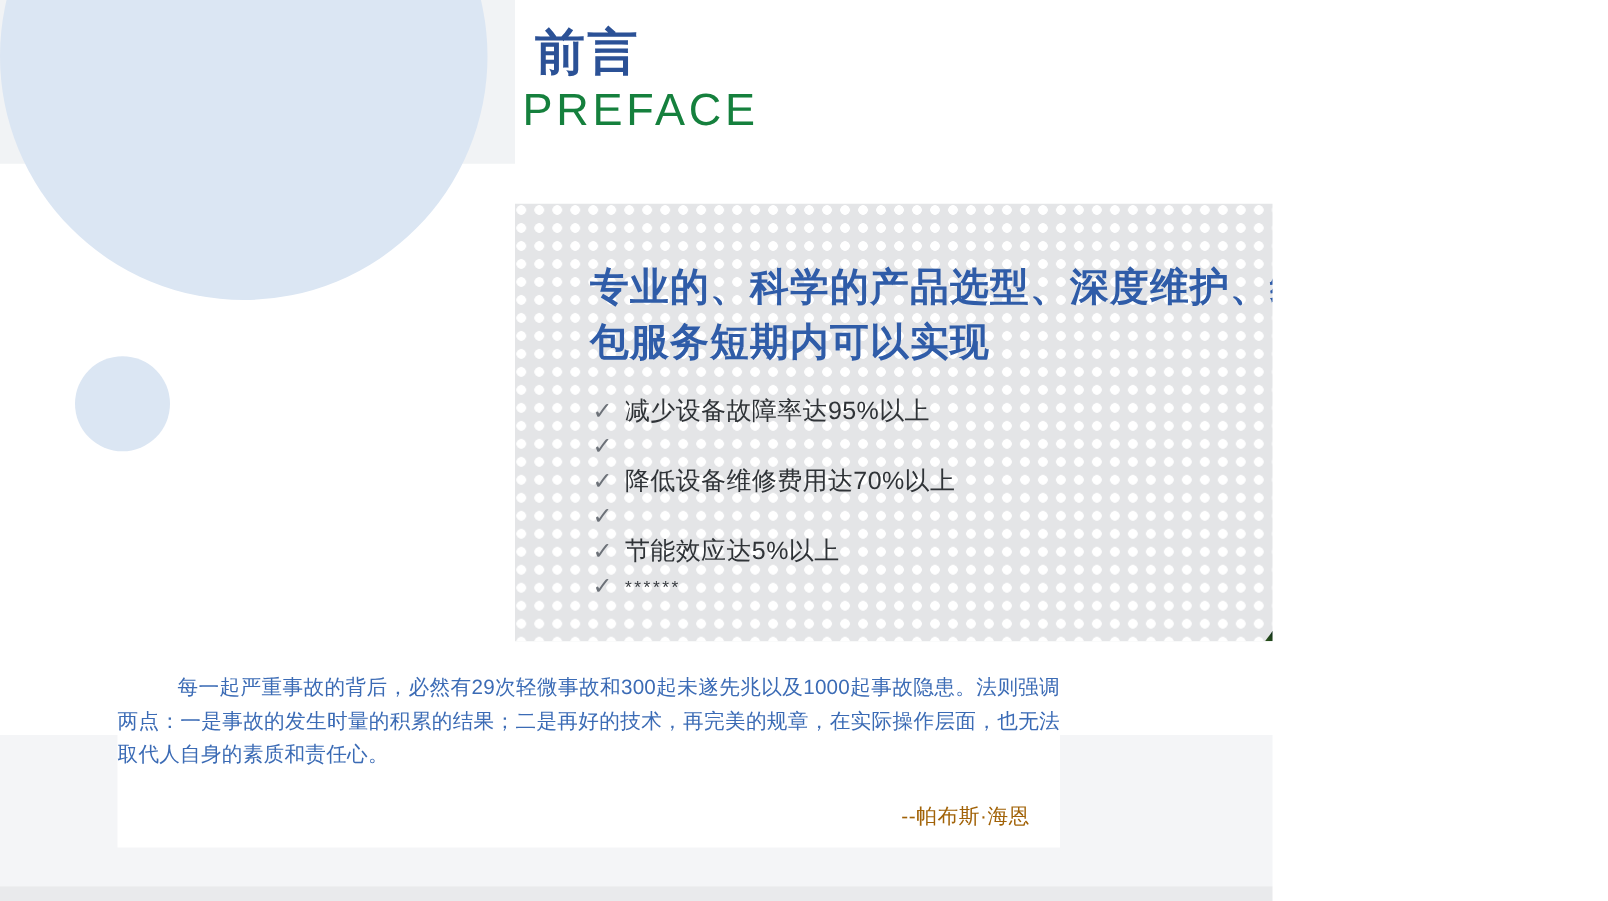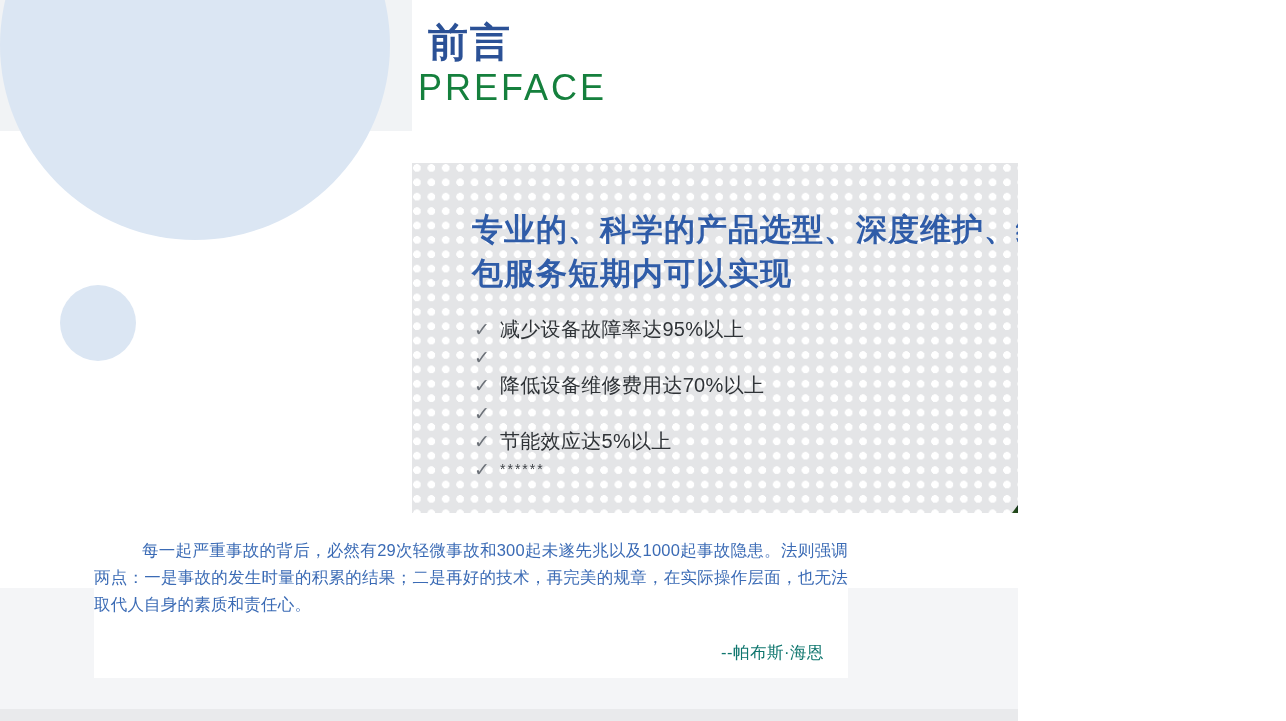--- a/index.html
+++ b/index.html
@@ -117,21 +117,21 @@
     position:absolute; left:70px; top:519px; width:754px; height:159px;
     background:#ffffff; z-index:3;margin-left:24px;
   }
   .quote-body {
     position:absolute; left:0px; top:18px; width:754px;
     font-size:16.5px; color:#3b6bb5; line-height:1.64;
     text-indent:48px; text-align:justify; letter-spacing:0.2px;
   }
   .quote-attr {
     position:absolute; right:24px; bottom:14px;
-    font-size:16.5px; color:#0f766e; letter-spacing:0.5px;
+    font-size:16.5px; color:#a16207; letter-spacing:0.5px;
   }
 </style>
 </head>
 <body>
 
 <div id="slide">
 
   <div class="bg-layer">
     <div class="band-top-left"></div>
     <div class="band-top-right"></div>

